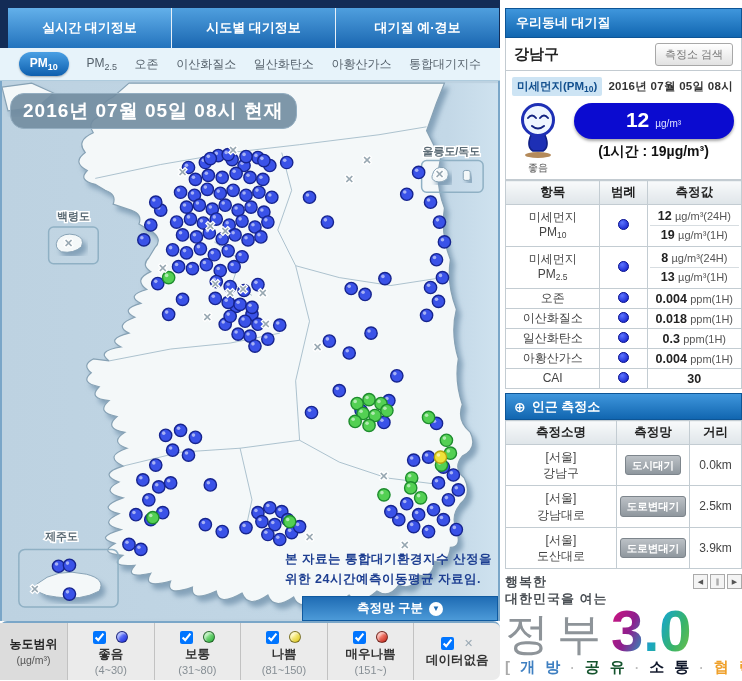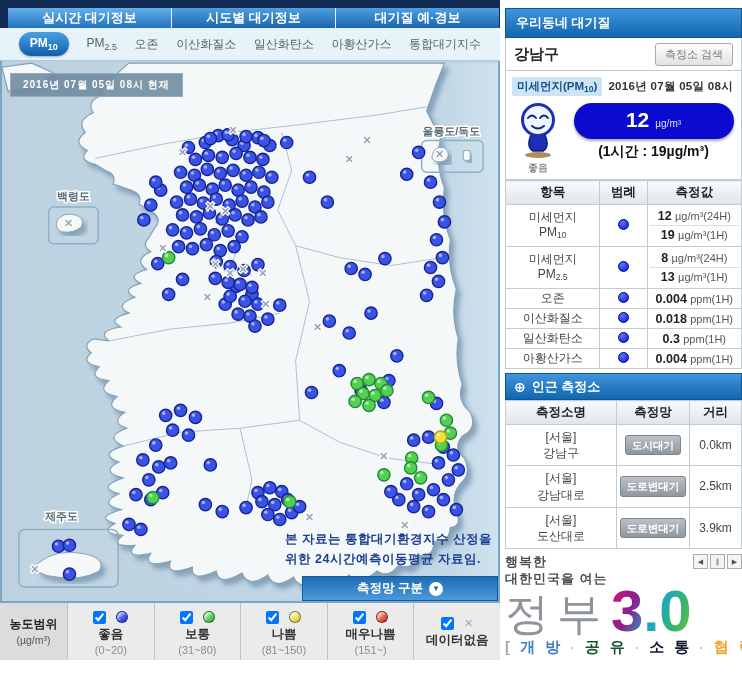--- a/index.html
+++ b/index.html
@@ -2,49 +2,49 @@
 <html><head>
 <meta charset="utf-8">
 <style>
   * { margin:0; padding:0; box-sizing:border-box; }
   html,body { background:#fff; }
   body { font-family:"Liberation Sans","DejaVu Sans",sans-serif; }
   .page { position:relative; width:742px; height:681px; background:#fff; overflow:hidden; }
 
   
   .left { position:absolute; left:0; top:0; width:500px; height:681px; }
-  .tabbar { height:28px; background:#132c56; padding:8px 1px 0 8px; display:flex; }
+  .tabbar { height:48px; background:#132c56; padding:8px 1px 0 8px; display:flex; }
   .tab { flex:1; display:flex; align-items:center; justify-content:center;
          color:#fff; font-weight:bold; font-size:13px; cursor:pointer;
          background:linear-gradient(#4f9fde,#1a66b0); border-right:1px solid #e8f0f8; }
   .tab:last-child { border-right:none; }
   .tab.active { background:linear-gradient(#63b0ea,#2373bd); }
   .subtabs { height:33px; background:#e7f3fa; border-bottom:1px solid #aecbdd;
              display:flex; align-items:center; justify-content:space-around; padding:0 10px; }
   .subtab { color:#55616b; font-size:12px; cursor:pointer; white-space:nowrap; }
   .subtab .sub { font-size:9px; vertical-align:-3px; }
   .subtab.active { background:linear-gradient(#4aa0e4,#0e5fae); color:#fff; font-weight:bold;
                    padding:4px 11px; border-radius:13px; box-shadow:0 1px 2px rgba(0,0,0,.3); }
 
   .map-wrap { position:relative; height:540px; background:#bdd2e1; overflow:hidden;
               border-left:2px solid #7aa6c8; border-right:2px solid #7aa6c8; }
   .map-wrap svg.korea { display:block; }
   .date-box { position:absolute; left:8px; top:12px; background:rgba(113,140,160,.9);
-              border:1px solid #93adc0; border-radius:0; color:#fff; font-weight:bold;
-              font-size:10px; padding:4px 12px; letter-spacing:1px; }
+              border:1px solid #93adc0; border-radius:14px; color:#fff; font-weight:bold;
+              font-size:19px; padding:4px 12px; letter-spacing:1px; }
   .map-note { position:absolute; right:6px; bottom:32px; color:#1d3e91; font-weight:bold;
               font-size:12.5px; line-height:1.55; text-align:left; letter-spacing:.5px; }
   .netbar { position:absolute; right:0; bottom:0; width:196px; height:25px;
             background:linear-gradient(#1f6cb4,#4c9ad8); border:1px solid #0f5aa0;
             color:#fff; font-weight:bold; font-size:12.5px; display:flex;
             align-items:center; justify-content:center; gap:6px; cursor:pointer; }
   .netbar .circ { width:14px; height:14px; border-radius:50%; background:#fff; color:#1f6cb4;
                   font-size:8px; display:flex; align-items:center; justify-content:center; }
 
-  .legend { height:59px; background:#ebebeb; border-top:2px solid #7aa6c8; display:flex; }
+  .legend { height:59px; background:#ebebeb; border-top:2px solid #7aa6c8; display:flex;border-radius:7px; }
   .legend-head { width:68px; background:#dcdcdc; border-right:1px solid #c2c2c2;
                  display:flex; flex-direction:column; align-items:center; justify-content:center;
                  font-weight:bold; font-size:12px; color:#222; line-height:1.35; }
   .legend-head .u { font-weight:normal; font-size:10.5px; color:#555; }
   .legend-cell { flex:1; border-right:1px solid #c2c2c2; display:flex; flex-direction:column;
                  align-items:center; justify-content:center; gap:1px; padding-top:2px; }
   .legend-cell:last-child { border-right:none; }
   .lrow { display:flex; align-items:center; gap:10px; height:16px; }
   .lrow input { width:13px; height:13px; }
   .ldot { width:12px; height:12px; border-radius:50%; border:1px solid rgba(0,0,0,.45);
@@ -606,21 +606,21 @@
       <div class="legend-head">
         <div>농도범위</div>
         <div class="u">(µg/m³)</div>
       </div>
       <div class="legend-cell">
         <div class="lrow">
             <input type="checkbox" checked="" style="">
           <span class="ldot" style="background:radial-gradient(circle at 35% 30%,#6b80ff,#1726d8)"></span>
           </div>
         <div class="llabel">좋음</div>
-        <div class="lrange">(0~20)</div>
+        <div class="lrange">(4~30)</div>
       </div>
       <div class="legend-cell">
         <div class="lrow">
             <input type="checkbox" checked="" style="">
           <span class="ldot" style="background:radial-gradient(circle at 35% 30%,#90e890,#22a832)"></span>
           </div>
         <div class="llabel">보통</div>
         <div class="lrange">(31~80)</div>
       </div>
       <div class="legend-cell">
@@ -732,20 +732,25 @@
         <tr>
           <td class="item">일산화탄소</td>
           <td><span class="bdot"></span></td>
           <td><b>0.3</b> <span class="unit">ppm(1H)</span></td>
         </tr>
         <tr>
           <td class="item">아황산가스</td>
           <td><span class="bdot"></span></td>
           <td><b>0.004</b> <span class="unit">ppm(1H)</span></td>
         </tr>
+        <tr>
+          <td class="item">CAI</td>
+          <td><span class="bdot"></span></td>
+          <td><b>30</b></td>
+        </tr>
       </tbody>
     </table>
 
     <div class="nearby-header">
       <span class="tgt">⊕</span>
       <span>인근 측정소</span>
     </div>
 
     <table class="ntab">
       <thead>

